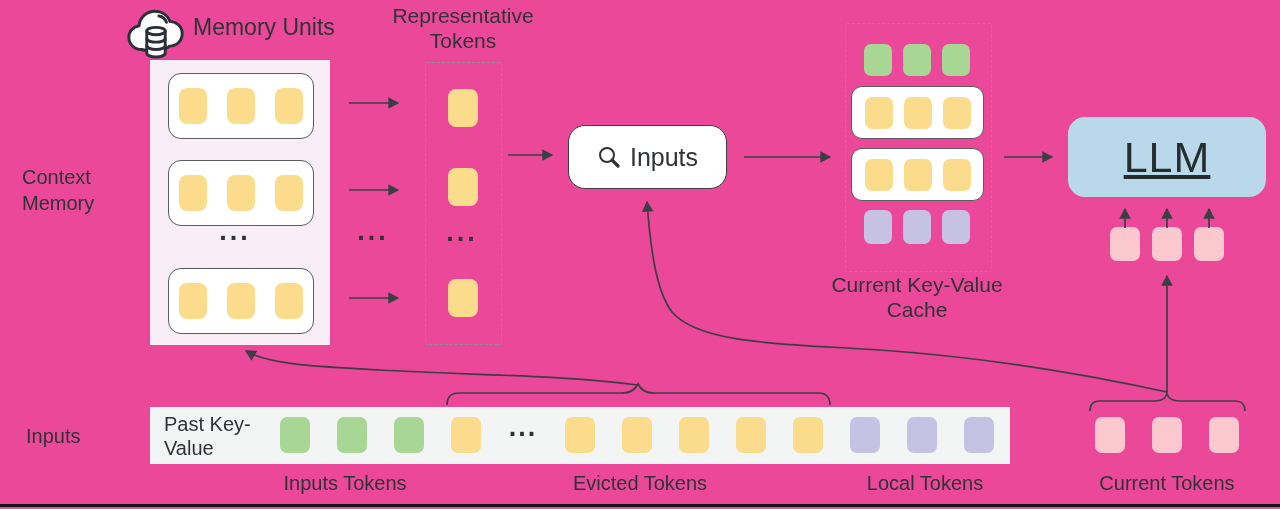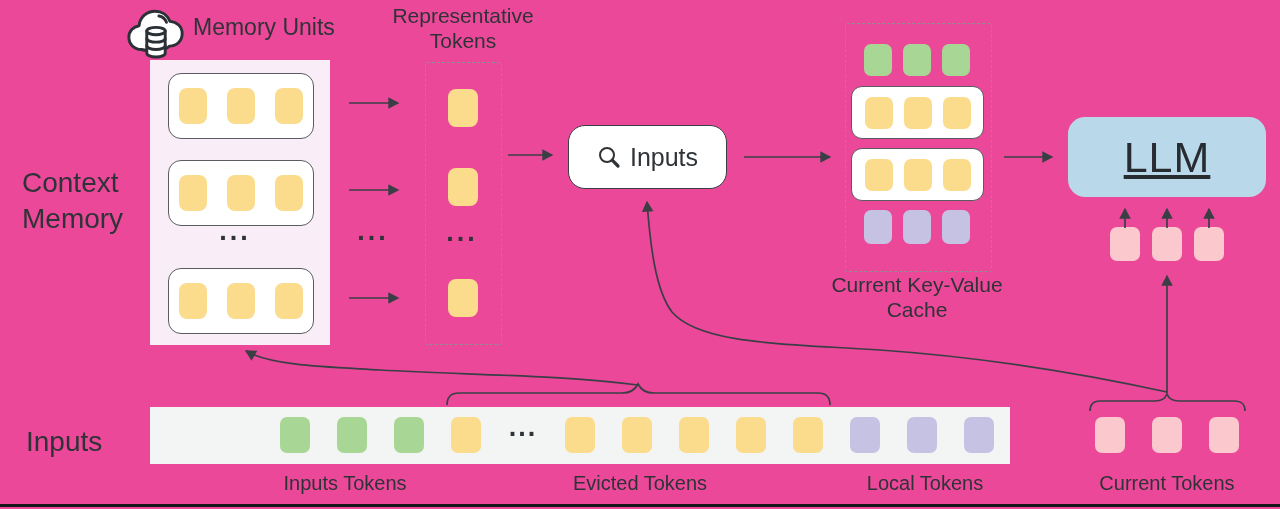--- a/index.html
+++ b/index.html
@@ -7,21 +7,21 @@
     position:relative;width:1280px;height:509px;background:#ec4899;
     font-family:"Liberation Sans",sans-serif;color:var(--text,#2f3337);
     overflow:hidden;
   }
   .abs{position:absolute}
   .tok{border-radius:7px;flex:0 0 auto}
   .tok.y{background:var(--token-yellow)}
   .tok.g{background:var(--token-green)}
   .tok.p{background:var(--token-purple)}
   .tok.k{background:var(--token-pink)}
-  .big-label{font-size:28px;line-height:1.28;color:var(--text)}
+  .big-label{font-size:20px;line-height:1.28;color:var(--text)}
   .caption{font-size:20px;line-height:1.2;color:var(--text);text-align:center}
   .cap21{font-size:21px;line-height:1.18;color:var(--text);text-align:center}
   .dots{font-size:27px;font-weight:700;letter-spacing:3px;line-height:27px;
         color:var(--text);text-align:center;white-space:nowrap}
   .memory-panel{background:var(--memory-bg)}
   .unit-box{
     background:#fff;border:1.4px solid var(--box-border);border-radius:13px;
     display:flex;align-items:center;justify-content:center;gap:20px;
   }
   .unit-box .tok{width:28px;height:36px;border-radius:8px}
@@ -136,20 +136,21 @@
   <div class="abs llm-box" style="left:1068px;top:117px;width:198px;height:80px">
     <span>LLM</span>
   </div>
 
   <span class="abs tok k" style="left:1110px;top:227px;width:30px;height:34px"></span>
   <span class="abs tok k" style="left:1152px;top:227px;width:30px;height:34px"></span>
   <span class="abs tok k" style="left:1194px;top:227px;width:30px;height:34px"></span>
 
   <div class="abs big-label" style="left:26px;top:424px">Inputs</div>
   <div class="abs strip" style="left:150px;top:407px;width:860px;height:57px"></div>
+  <div class="abs caption" style="left:164px;top:412px;width:112px;text-align:left">Past Key-Value</div>
   <div class="abs strip-tokens" style="left:280px;top:417px">
     <span class="tok g"></span>
     <span class="tok g"></span>
     <span class="tok g"></span>
     <span class="tok y"></span>
     <span class="dots">...</span>
     <span class="tok y"></span>
     <span class="tok y"></span>
     <span class="tok y"></span>
     <span class="tok y"></span>

